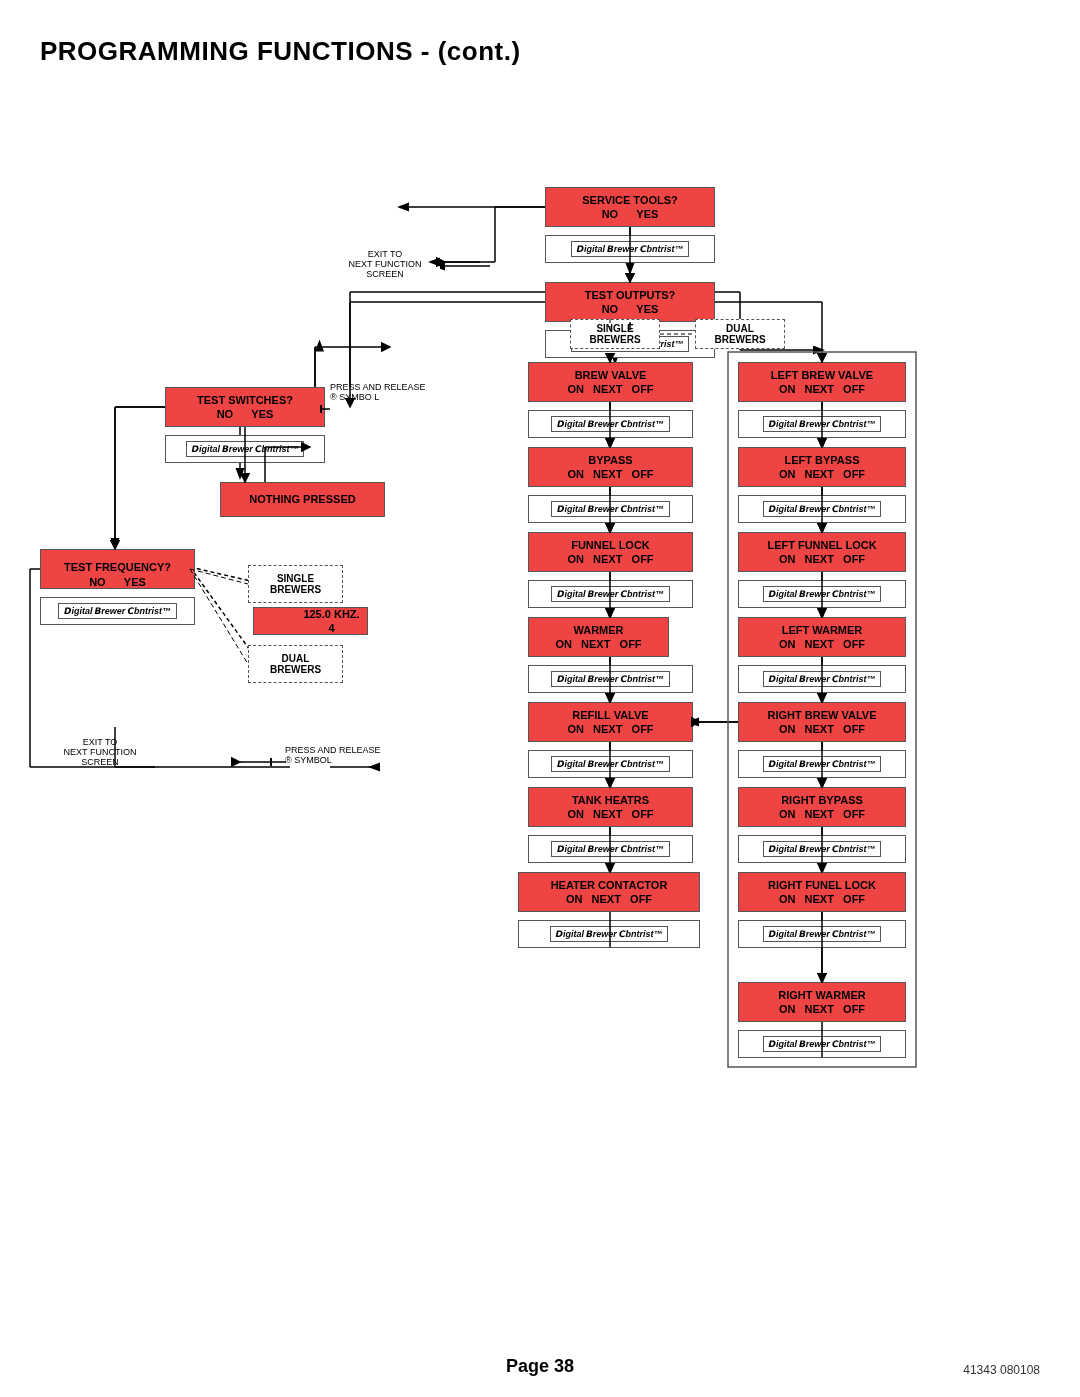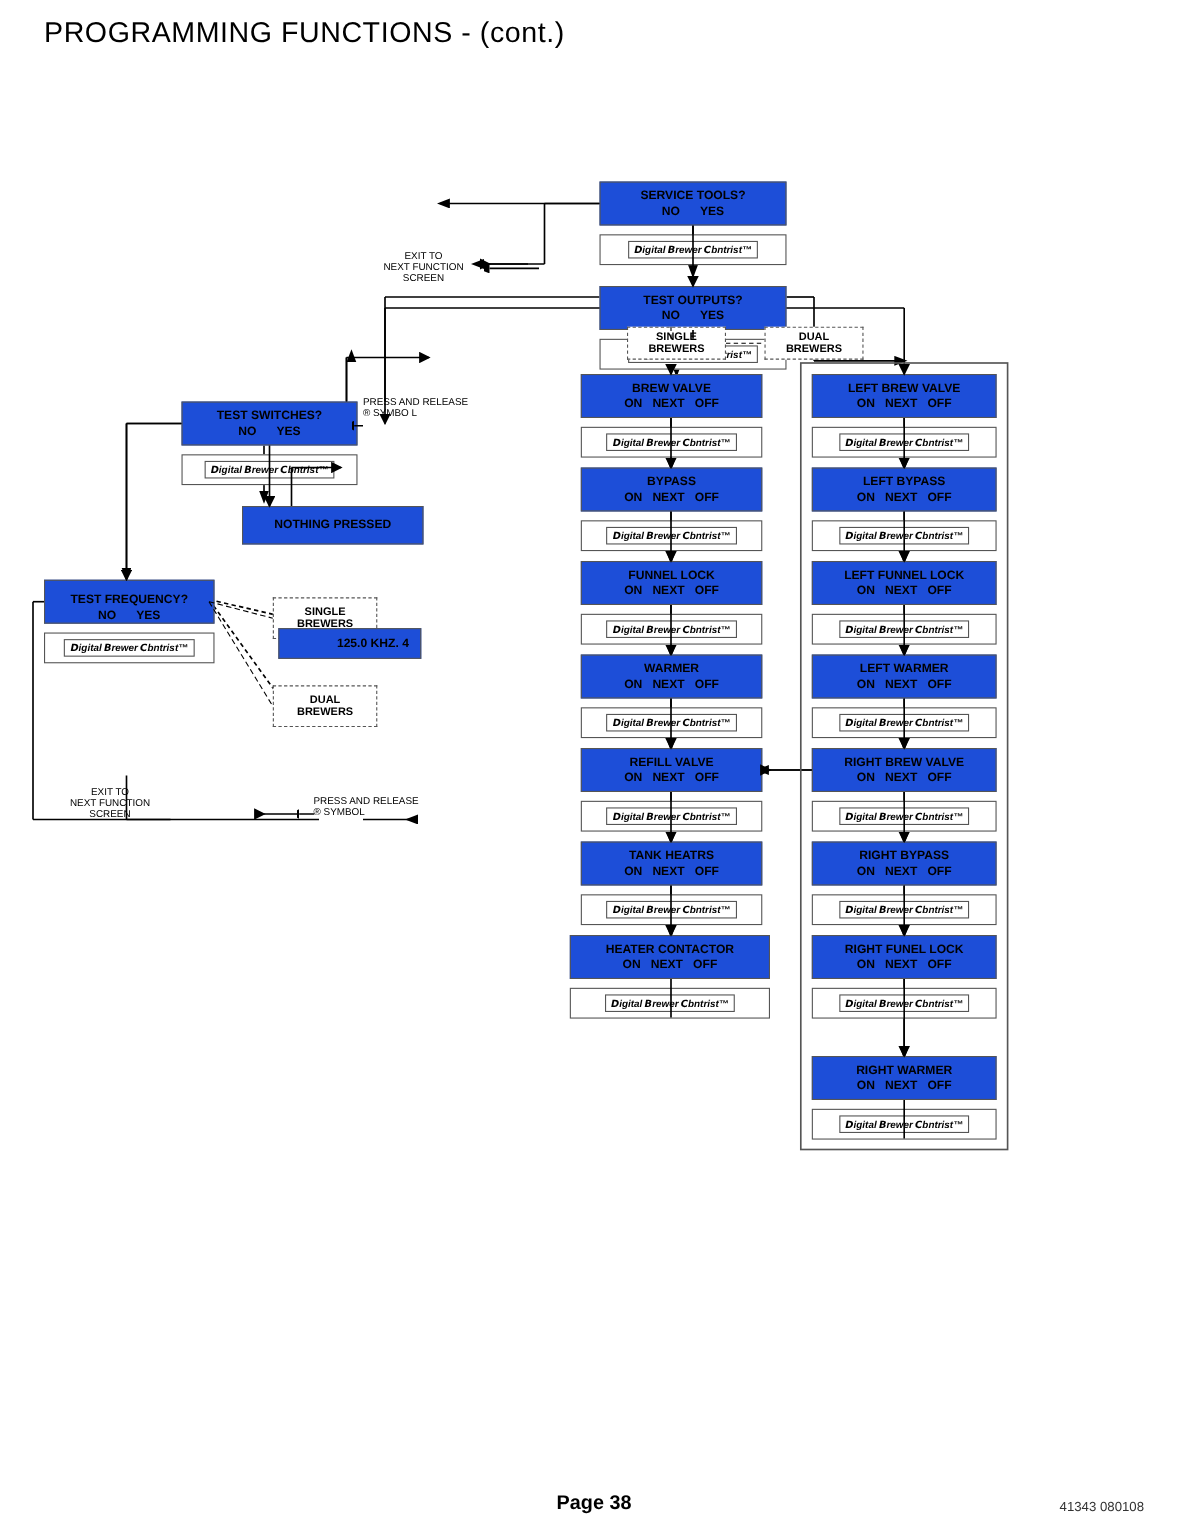--- a/index.html
+++ b/index.html
@@ -6,22 +6,22 @@
     body {
       background: #fff;
       font-family: Arial, sans-serif;
       width: 1080px;
       min-height: 1397px;
       position: relative;
       overflow: hidden;
     }
     .page-title {
       font-size: 26px;
-      font-weight: normal;
-      padding: 14px 40px 10px 40px;
+      font-weight: bold;
+      padding: 36px 40px 10px 40px;
       letter-spacing: 0.5px;
     }
     .page-footer {
       position: absolute;
       bottom: 20px;
       left: 50%;
       transform: translateX(-50%);
       font-size: 18px;
       font-weight: bold;
     }
@@ -35,21 +35,21 @@
     .diagram-container {
       position: relative;
       width: 1080px;
       height: 1300px;
       margin-top: 10px;
     }
 
     
     .box {
       position: absolute;
-      background: #1d4ed8;
+      background: #ef4444;
       border: 1.5px solid #555;
       text-align: center;
       font-size: 11px;
       font-weight: bold;
       display: flex;
       flex-direction: column;
       align-items: center;
       justify-content: center;
       line-height: 1.3;
       padding: 4px 6px;
@@ -249,21 +249,21 @@
       <span class="brand-word digital">𝘿igital</span>
       <span class="brand-word">𝘽rewer</span>
       <span class="brand-word">𝘾bntrist™</span>
     </div>
   </div>
 
   <div style="position:absolute;left:248px;top:478px;width:95px;height:38px;border:1.5px dashed #555;background:#fff;display:flex;align-items:center;justify-content:center;font-size:10px;font-weight:bold;text-align:center;">
     SINGLE<br>BREWERS
   </div>
 
-  <div class="box" style="left:253px;top:506px;width:130px;height:28px;font-size:11px;padding-left:48px;">
+  <div class="box" style="left:253px;top:520px;width:115px;height:28px;font-size:11px;padding-left:48px;">
     <span>125.0 KHZ.  4</span>
   </div>
 
   <div style="position:absolute;left:248px;top:558px;width:95px;height:38px;border:1.5px dashed #555;background:#fff;display:flex;align-items:center;justify-content:center;font-size:10px;font-weight:bold;text-align:center;">
     DUAL<br>BREWERS
   </div>
 
 
   <div class="label-text" style="left:45px;top:650px;width:110px;font-size:9px;text-align:center;">EXIT TO<br>NEXT FUNCTION<br>SCREEN</div>
 
@@ -306,21 +306,21 @@
 ON   NEXT   OFF</span>
   </div>
   <div class="display-box" style="left:528px;top:493px;width:165px;height:28px;">
     <div class="brand-inner">
       <span class="brand-word digital">𝘿igital</span>
       <span class="brand-word">𝘽rewer</span>
       <span class="brand-word">𝘾bntrist™</span>
     </div>
   </div>
 
-  <div class="box" style="left:528px;top:530px;width:165px;height:40px;font-size:11px;">
+  <div class="box" style="left:528px;top:530px;width:141px;height:40px;font-size:11px;">
     <span style="white-space:pre;">WARMER
 ON   NEXT   OFF</span>
   </div>
   <div class="display-box" style="left:528px;top:578px;width:165px;height:28px;">
     <div class="brand-inner">
       <span class="brand-word digital">𝘿igital</span>
       <span class="brand-word">𝘽rewer</span>
       <span class="brand-word">𝘾bntrist™</span>
     </div>
   </div>

